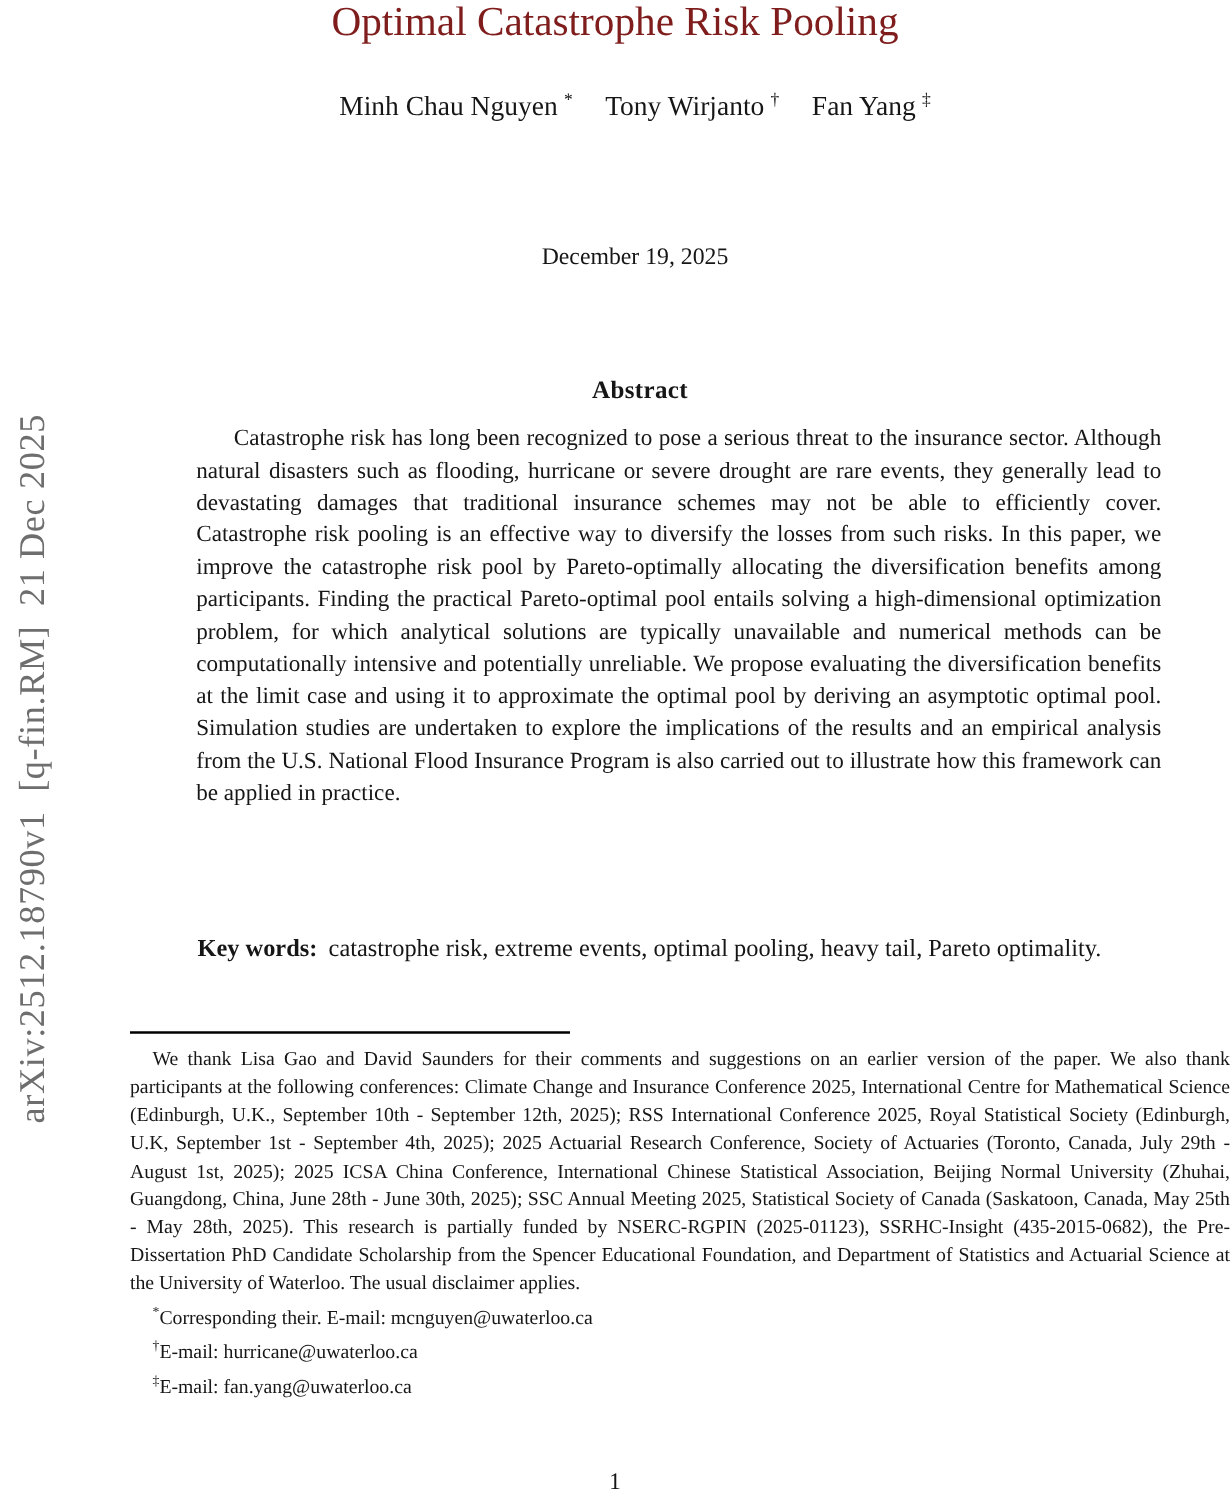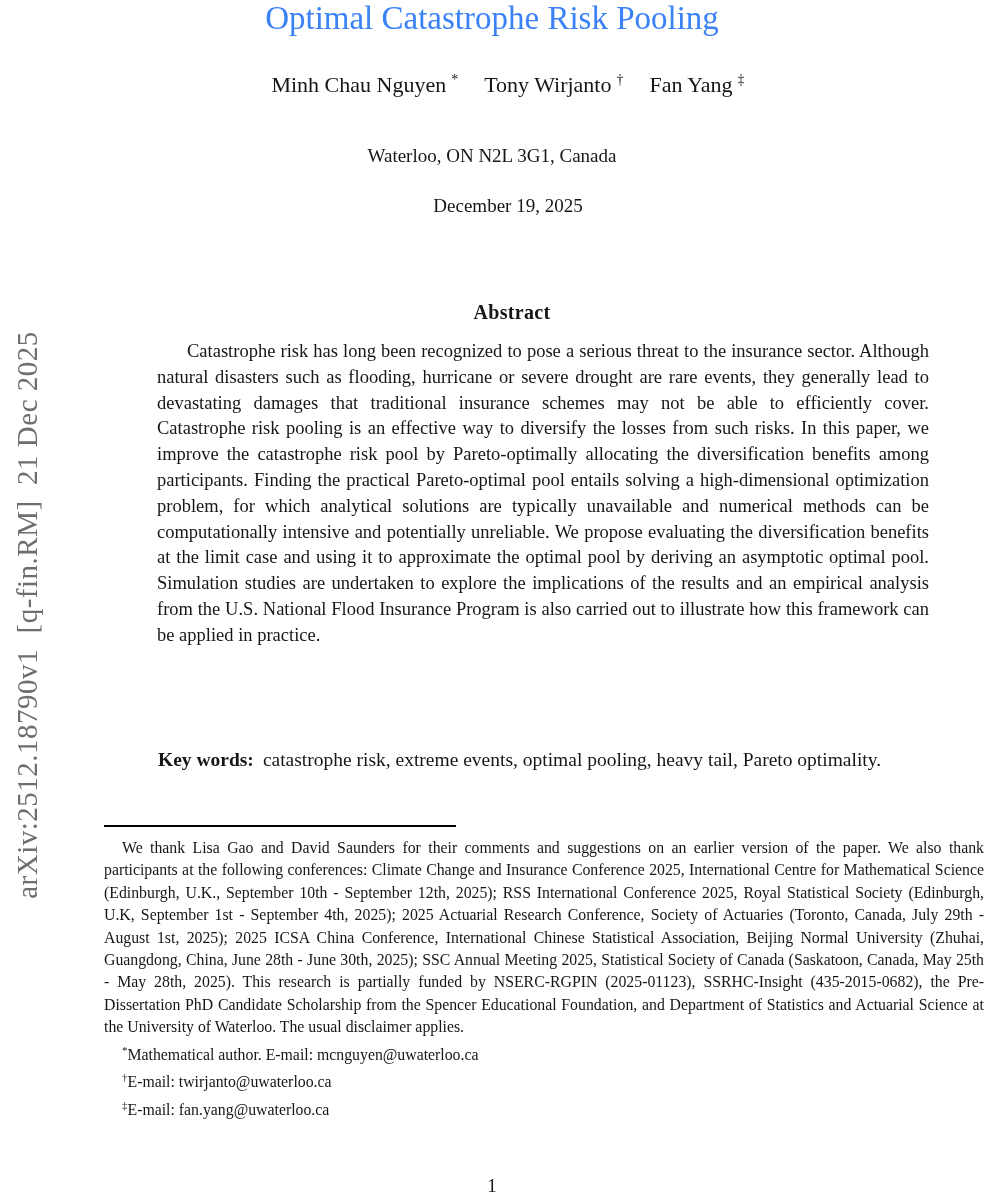--- a/index.html
+++ b/index.html
@@ -29,21 +29,21 @@
     letter-spacing: 0.5px;
   }
 
   .title {
     position: absolute;
     top: 0px;
     left: 0;
     width: 100%;
     text-align: center;
     font-size: 33px;
-    color: #3b82f6;
+    color: #7f1d1d;
   }
 
   .authors {
     position: absolute;
     top: 72px;
     left: 0;
     width: 100%;
     display: flex;
     justify-content: center;
     gap: 26px;
@@ -166,36 +166,35 @@
 
   <div class="title">Optimal Catastrophe Risk Pooling</div>
 
   <div class="authors">
     <span class="author"><span>Minh Chau Nguyen</span><sup>*</sup></span>
     <span class="author"><span>Tony Wirjanto</span><sup>†</sup></span>
     <span class="author"><span>Fan Yang</span><sup>‡</sup></span>
   </div>
 
 
-  <div class="address">Waterloo, ON N2L 3G1, Canada</div>
 
   <div class="date">December 19, 2025</div>
 
   <div class="abstract-heading">Abstract</div>
 
   <div class="abstract-body">Catastrophe risk has long been recognized to pose a serious threat to the insur­ance sector. Although natural disasters such as flooding, hurricane or severe drought are rare events, they generally lead to devastating damages that traditional insurance schemes may not be able to efficiently cover. Catastrophe risk pooling is an effective way to diversify the losses from such risks. In this paper, we improve the catastrophe risk pool by Pareto-optimally allocating the diversification benefits among partici­pants. Finding the practical Pareto-optimal pool entails solving a high-dimensional optimization problem, for which analytical solutions are typically unavailable and nu­merical methods can be computationally intensive and potentially unreliable. We propose evaluating the diversification benefits at the limit case and using it to approx­imate the optimal pool by deriving an asymptotic optimal pool. Simulation studies are undertaken to explore the implications of the results and an empirical analysis from the U.S. National Flood Insurance Program is also carried out to illustrate how this framework can be applied in practice.</div>
 
   <div class="keywords">
     <span class="kw-label">Key words:</span><span>catastrophe risk, extreme events, optimal pooling, heavy tail, Pareto op­timality.</span>
   </div>
 
   <div class="footnote-rule"></div>
 
   <div class="footnotes">
     <p class="thanks">We thank Lisa Gao and David Saunders for their comments and suggestions on an earlier version of the paper. We also thank participants at the following conferences: Climate Change and Insurance Conference 2025, International Centre for Mathematical Science (Edinburgh, U.K., September 10th - September 12th, 2025); RSS International Conference 2025, Royal Statistical Society (Edinburgh, U.K, September 1st - September 4th, 2025); 2025 Actuarial Research Conference, Society of Actuaries (Toronto, Canada, July 29th - August 1st, 2025); 2025 ICSA China Conference, International Chinese Statistical Association, Beijing Normal University (Zhuhai, Guangdong, China, June 28th - June 30th, 2025); SSC Annual Meeting 2025, Statistical Society of Canada (Saskatoon, Canada, May 25th - May 28th, 2025). This research is partially funded by NSERC-RGPIN (2025-01123), SSRHC-Insight (435-2015-0682), the Pre-Dissertation PhD Candidate Scholarship from the Spencer Educational Foundation, and Department of Statistics and Actuarial Science at the University of Waterloo. The usual disclaimer applies.</p>
-    <p class="fn-item"><sup>*</sup><span>Mathematical author. E-mail: mcnguyen@uwaterloo.ca</span></p>
-    <p class="fn-item"><sup>†</sup><span>E-mail: twirjanto@uwaterloo.ca</span></p>
+    <p class="fn-item"><sup>*</sup><span>Corresponding their. E-mail: mcnguyen@uwaterloo.ca</span></p>
+    <p class="fn-item"><sup>†</sup><span>E-mail: hurricane@uwaterloo.ca</span></p>
     <p class="fn-item"><sup>‡</sup><span>E-mail: fan.yang@uwaterloo.ca</span></p>
   </div>
 
   <div class="page-number">1</div>
 
 </div>
 
 </body></html>

